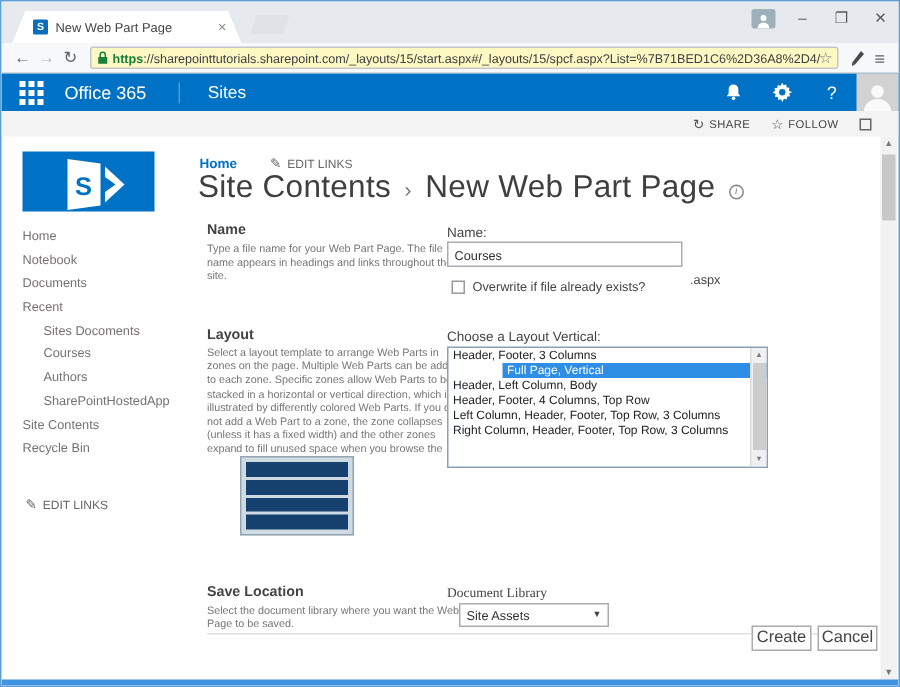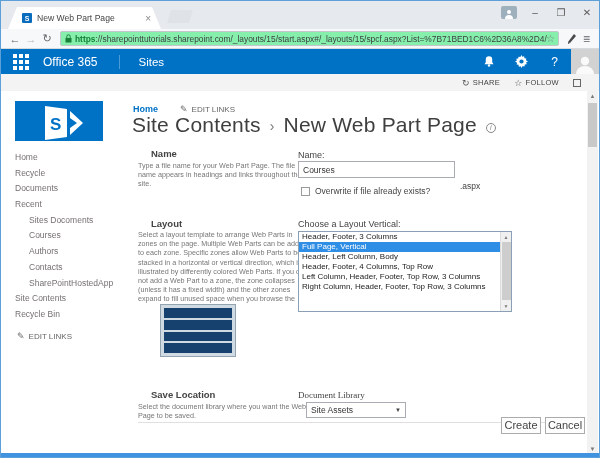--- a/index.html
+++ b/index.html
@@ -20,21 +20,21 @@
   .newtab { position:absolute; left:166px; top:9px; width:26px; height:13px; background:#dfe3e7;
             clip-path:polygon(4px 0, 100% 0, calc(100% - 4px) 100%, 0 100%); }
   .wincontrols { position:absolute; right:4px; top:2px; display:flex; align-items:center; gap:10px; height:18px; }
   .wc { font-size:10px; color:#5a5a5a; width:16px; text-align:center; }
   .profile-mini { width:16px; height:13px; background:#9fb0bd; border-radius:2px; display:flex; align-items:flex-end; justify-content:center; }
 
   .navbar { position:absolute; left:0; top:28px; width:100%; height:20px; background:#f7f8f9;
             border-bottom:1px solid #d7dadd; display:flex; align-items:center; padding:0 6px; }
   .navbtn { font-size:11px; color:#5f6368; width:16px; text-align:center; }
   .navbtn.disabled { color:#b3b7bb; }
-  .urlbar { position:relative; flex:1; height:15px; background:#86efac; border:1px solid #c3c7cb; border-radius:2px;
+  .urlbar { position:relative; flex:1; height:15px; background:#fef9c3; border:1px solid #c3c7cb; border-radius:2px;
             margin:0 5px; display:flex; align-items:center; padding:0 16px 0 4px; overflow:hidden; }
   .lock-icon { flex:0 0 auto; margin-right:3px; display:flex; }
   .url-text { font-size:8.4px; color:#3c4043; white-space:nowrap; }
   .url-scheme { color:#188038; font-weight:bold; }
   .url-star { position:absolute; right:3px; top:1px; font-size:10px; color:#767a7e; }
   .ext-icon { width:12px; height:12px; margin:0 2px; display:flex; }
   .menu-icon { font-size:12px; color:#5f6368; margin:0 3px; font-weight:bold; }
 
   
   .suitebar { position:absolute; left:0; top:48px; width:100%; height:25px; background:#0072c6; color:#fff;
@@ -69,35 +69,35 @@
 
   
   .sidebar { position:absolute; left:14px; top:149px; width:115px; }
   .sidebar li { list-style:none; height:15.7px; line-height:15.7px; font-size:8.5px; color:#757170;
                 white-space:nowrap; cursor:default; }
   .sidebar li.indent { padding-left:14px; }
   .side-edit { position:absolute; left:16px; top:330px; display:flex; gap:4px; align-items:center;
                font-size:8px; color:#666; }
 
   
-  .sect-label { position:absolute; font-size:9.5px; font-weight:bold; color:#444;margin-left:13px; }
+  .sect-label { position:absolute; font-size:9.5px; font-weight:bold; color:#444; }
   .sect-desc { position:absolute; font-size:7.2px; line-height:9.2px; color:#767676; }
   .fld-label { position:absolute; font-size:9px; color:#444; }
   .name-input { position:absolute; left:297px; top:160px; width:157px; height:17px; border:1px solid #a9adb3;
                 font-size:8.5px; color:#333; padding:0 4px; font-family:"Liberation Sans",sans-serif; }
   .aspx { position:absolute; left:459px; top:180px; font-size:8.5px; color:#444; }
   .chk-row { position:absolute; left:300px; top:185px; display:flex; align-items:center; gap:5px; }
   .chk { width:9px; height:9px; border:1px solid #9a9a9a; background:#fcfcfc; }
   .chk-label { font-size:8.5px; color:#444; }
 
   .listbox { position:absolute; left:297px; top:230px; width:214px; height:81px; border:1px solid #8ba0b5;
              background:#fff; overflow:hidden; }
   .lb-opt { height:10px; line-height:10px; font-size:8px; color:#222; padding-left:3px; white-space:nowrap;
             width:202px; overflow:hidden; }
-  .lb-opt.sel { background:#2e8de5; color:#fff; }
+  .lb-opt.sel { background:#2e8de5; color:#fff;margin-left:36px; }
   .lb-scroll { position:absolute; right:0; top:0; width:11px; height:100%; background:#f0f0f0; border-left:1px solid #dcdcdc; }
   .lb-arrow { position:absolute; left:0; width:100%; font-size:5px; color:#7a7a7a; text-align:center; }
   .lb-thumb { position:absolute; left:1px; top:10px; width:9px; height:58px; background:#cdcdcd; }
 
   .preview { position:absolute; left:159px; top:303px; width:76px; height:53px; border:1px solid #93a4b0;
              background:#cfdae2; padding:3px; display:flex; flex-direction:column; gap:2px; }
   .preview .bar { flex:1; background:#16406e; }
 
   .select-box { position:absolute; left:305px; top:401px; width:100px; height:16px; border:1px solid #a9adb3;
                 background:#fff; display:flex; align-items:center; font-size:8.5px; color:#333; padding-left:4px; }
@@ -231,27 +231,26 @@
   </div>
   <div class="page-title">
     <span>Site Contents</span>
     <span class="title-sep">›</span>
     <span>New Web Part Page</span>
     <span class="info-icon">i</span>
   </div>
 
   <ul class="sidebar">
     <li>Home</li>
-    <li>Recycle</li>
+    <li>Notebook</li>
     <li>Documents</li>
     <li>Recent</li>
     <li class="indent">Sites Docoments</li>
     <li class="indent">Courses</li>
     <li class="indent">Authors</li>
-    <li class="indent">Contacts</li>
     <li class="indent">SharePointHostedApp</li>
     <li>Site Contents</li>
     <li>Recycle Bin</li>
   </ul>
   <div class="side-edit">
     <span class="pencil">✎</span>
     <span>EDIT LINKS</span>
   </div>
 
   <div class="sect-label" style="left:137px; top:147px;">Name</div>

